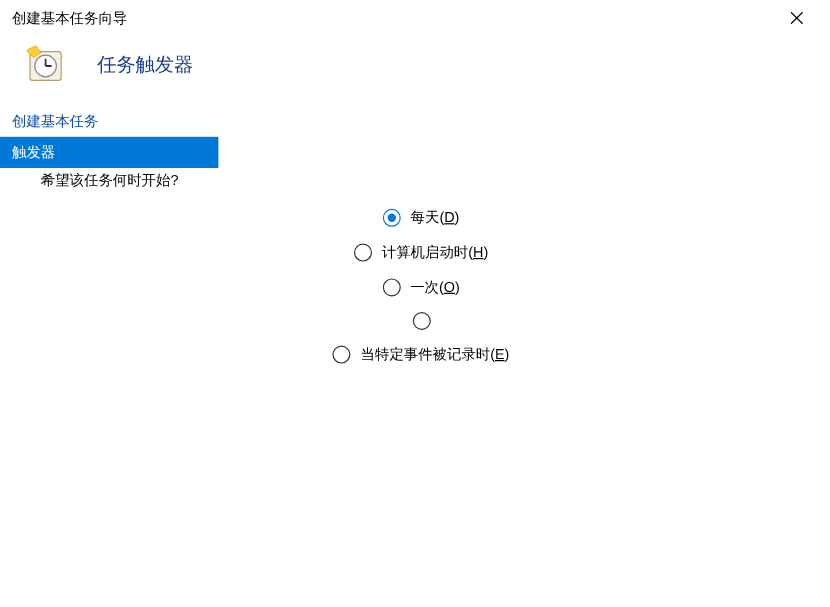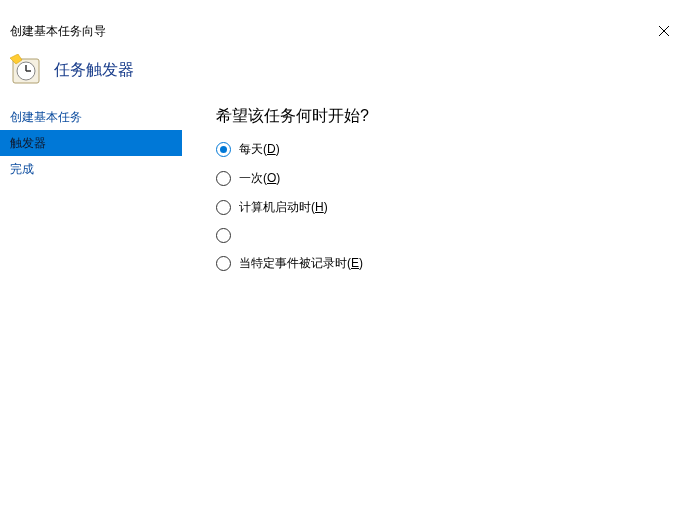--- a/index.html
+++ b/index.html
@@ -12,88 +12,89 @@
       height: 506px;
       overflow: hidden;
     }
     .titlebar {
       display: flex;
       align-items: center;
       justify-content: space-between;
       height: 30px;
       padding: 0 8px 0 10px;
       background: #ffffff;
-      margin-top: 16px;
     }
     .titlebar .title {
       font-size: 12px;
     }
     .close-btn {
       width: 40px;
       height: 28px;
       display: flex;
       align-items: center;
       justify-content: center;
       cursor: pointer;
       font-size: 14px;
       color: #000;
     }
     .header {
       display: flex;
       align-items: center;
-      padding: 8px 10px 18px 10px;
-      gap: 12px;
+      padding: 8px 10px 18px 22px;
+      gap: 27px;
       background: #ffffff;
     }
     .header-icon {
       width: 32px;
       height: 32px;
       position: relative;
       flex-shrink: 0;
     }
     .header-title {
       font-size: 16px;
       color: #1a3e8c;
     }
     .body {
       display: flex;
       height: calc(100% - 30px - 58px);
+      flex-direction: column;
     }
     .sidebar {
       width: 182px;
       flex-shrink: 0;
       background: #ffffff;
       padding-top: 0;
     }
     .sidebar-item {
       padding: 4px 10px;
       font-size: 12px;
       color: #0a4b9e;
       cursor: pointer;
       line-height: 18px;
     }
     .sidebar-item.selected {
       background: #0078d7;
-      color: #0f172a;
+      color: #ffffff;
     }
     .content {
       flex: 1;
       padding: 0 24px 0 34px;
     }
     .question {
-      font-size: 16px;
+      font-size: 12px;
       margin-bottom: 14px;
       padding-top: 2px;
     }
     .radio-row {
       display: flex;
       align-items: center;
       gap: 8px;
       margin-bottom: 12px;
       cursor: pointer;
+      justify-content: center;
     }
     .radio-circle {
       width: 15px;
       height: 15px;
       border-radius: 50%;
       border: 1.5px solid #333;
       display: flex;
       align-items: center;
       justify-content: center;
       flex-shrink: 0;
@@ -137,38 +138,37 @@
       <polygon points="0,4 8,0 12,6 6,10" fill="#ffcc33" stroke="#cc9900" stroke-width="0.5"></polygon>
     </svg>
   </div>
   <div class="header-title">任务触发器</div>
 </div>
 
 <div class="body">
   <div class="sidebar" id="sidebar">
       <div class="sidebar-item">创建基本任务</div>
       <div class="sidebar-item selected">触发器</div>
-      <div class="sidebar-item">完成</div>
     </div>
   <div class="content">
     <div class="question">希望该任务何时开始?</div>
     <div id="options">
         <div class="radio-row">
           <div class="radio-circle checked">
             <div class="radio-dot"></div>
           </div>
           <div class="radio-label">每天(<u>D</u>)</div>
         </div>
         <div class="radio-row">
           <div class="radio-circle"></div>
-          <div class="radio-label">一次(<u>O</u>)</div>
+          <div class="radio-label">计算机启动时(<u>H</u>)</div>
         </div>
         <div class="radio-row">
           <div class="radio-circle"></div>
-          <div class="radio-label">计算机启动时(<u>H</u>)</div>
+          <div class="radio-label">一次(<u>O</u>)</div>
         </div>
         <div class="radio-row">
           <div class="radio-circle"></div>
         </div>
         <div class="radio-row">
           <div class="radio-circle"></div>
           <div class="radio-label">当特定事件被记录时(<u>E</u>)</div>
         </div>
       </div>
   </div>

